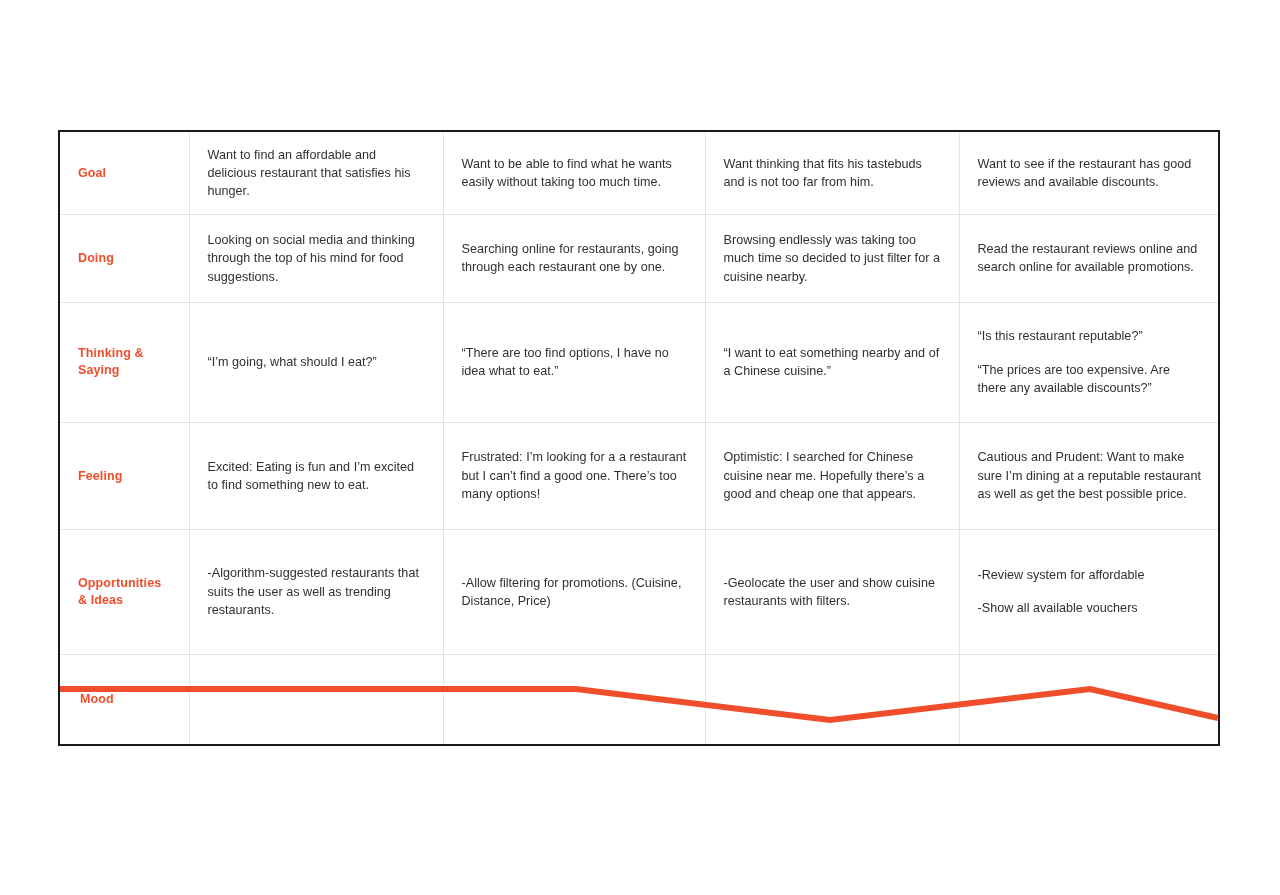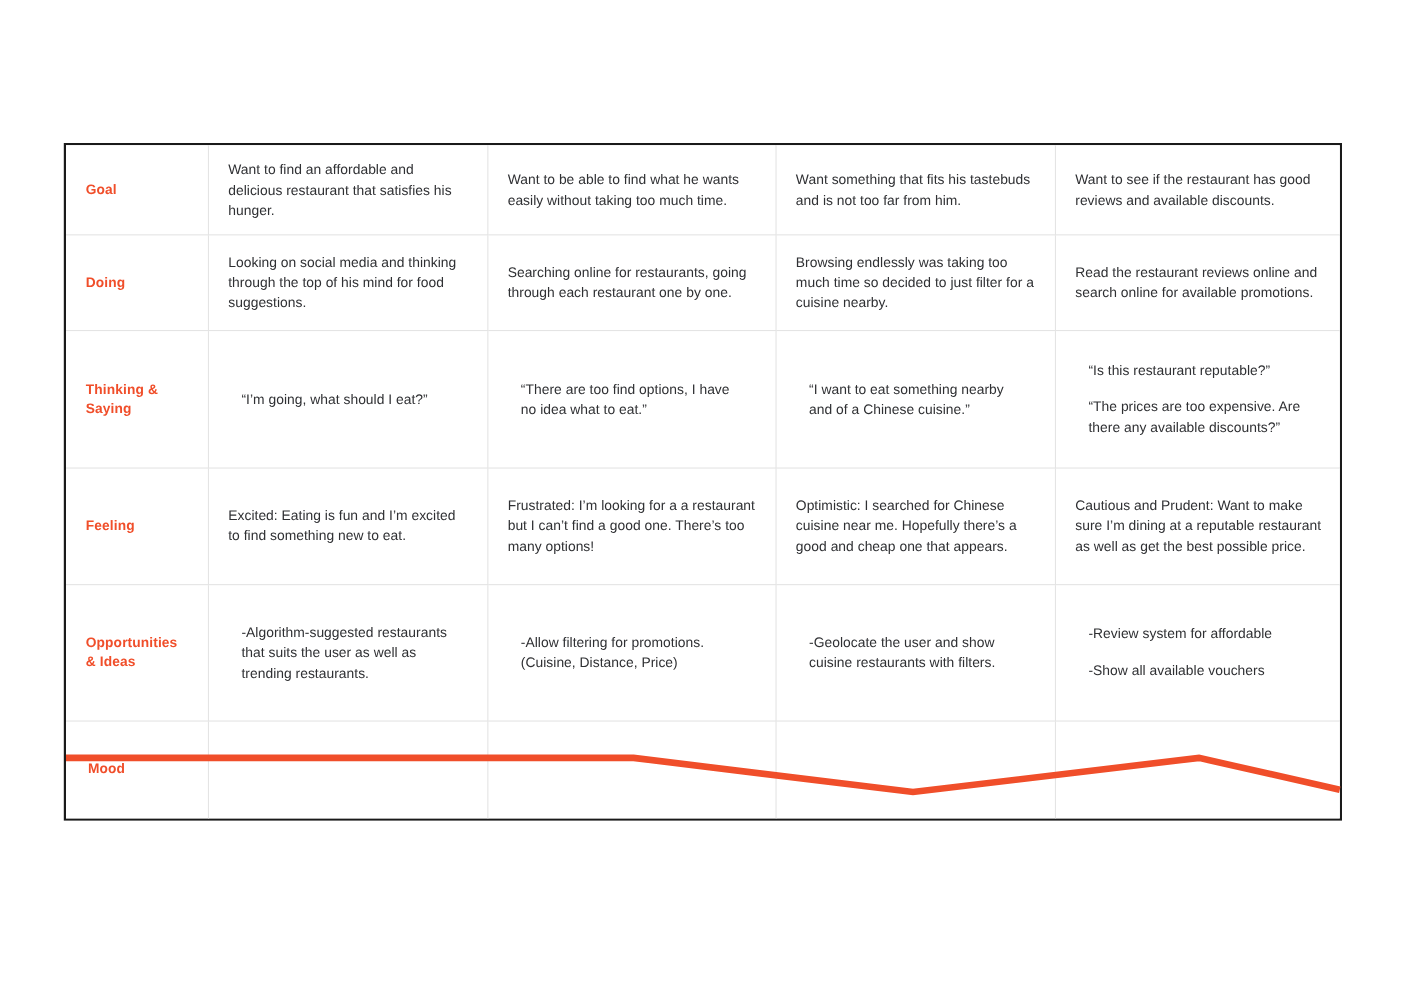--- a/index.html
+++ b/index.html
@@ -73,21 +73,21 @@
     letter-spacing: 0.05px;
     vertical-align: middle;
   }
 
   .cell-text {
     font-size: 12.6px;
     color: #2f3033;
     line-height: 1.46;
     letter-spacing: 0.02px;
   }
-  .cell-text p { margin: 12px; }
+  .cell-text p { margin: 0; }
   .cell-text p + p { margin-top: 15px; }
 
   
   tr.r-phase   td { height: 56px; }
   tr.r-goal    td { height: 72px;  vertical-align: middle; }
   tr.r-doing   td { height: 80px;  vertical-align: middle; }
   tr.r-think   td { height: 110px; vertical-align: middle; }
   tr.r-feel    td { height: 98px;  vertical-align: middle; }
   tr.r-opp     td { height: 114px; vertical-align: middle; }
   tr.r-mood    td { height: 82px;  vertical-align: middle; padding: 0; }
@@ -118,21 +118,21 @@
         <col class="c-phase3">
         <col class="c-phase4">
       </colgroup>
       <tbody>
 
 
         <tr class="r-goal">
           <td class="row-label">Goal</td>
           <td class="cell-text">Want to find an affordable and delicious restaurant that satisfies his hunger.</td>
           <td class="cell-text">Want to be able to find what he wants easily without taking too much time.</td>
-          <td class="cell-text">Want something that fits his tastebuds and is not too far from him.</td>
+          <td class="cell-text">Want thinking that fits his tastebuds and is not too far from him.</td>
           <td class="cell-text">Want to see if the restaurant has good reviews and available discounts.</td>
         </tr>
 
         <tr class="r-doing">
           <td class="row-label">Doing</td>
           <td class="cell-text">Looking on social media and thinking through the top of his mind for food suggestions.</td>
           <td class="cell-text">Searching online for restaurants, going through each restaurant one by one.</td>
           <td class="cell-text">Browsing endlessly was taking too much time so decided to just filter for a cuisine nearby.</td>
           <td class="cell-text">Read the restaurant reviews online and search online for available promotions.</td>
         </tr>

